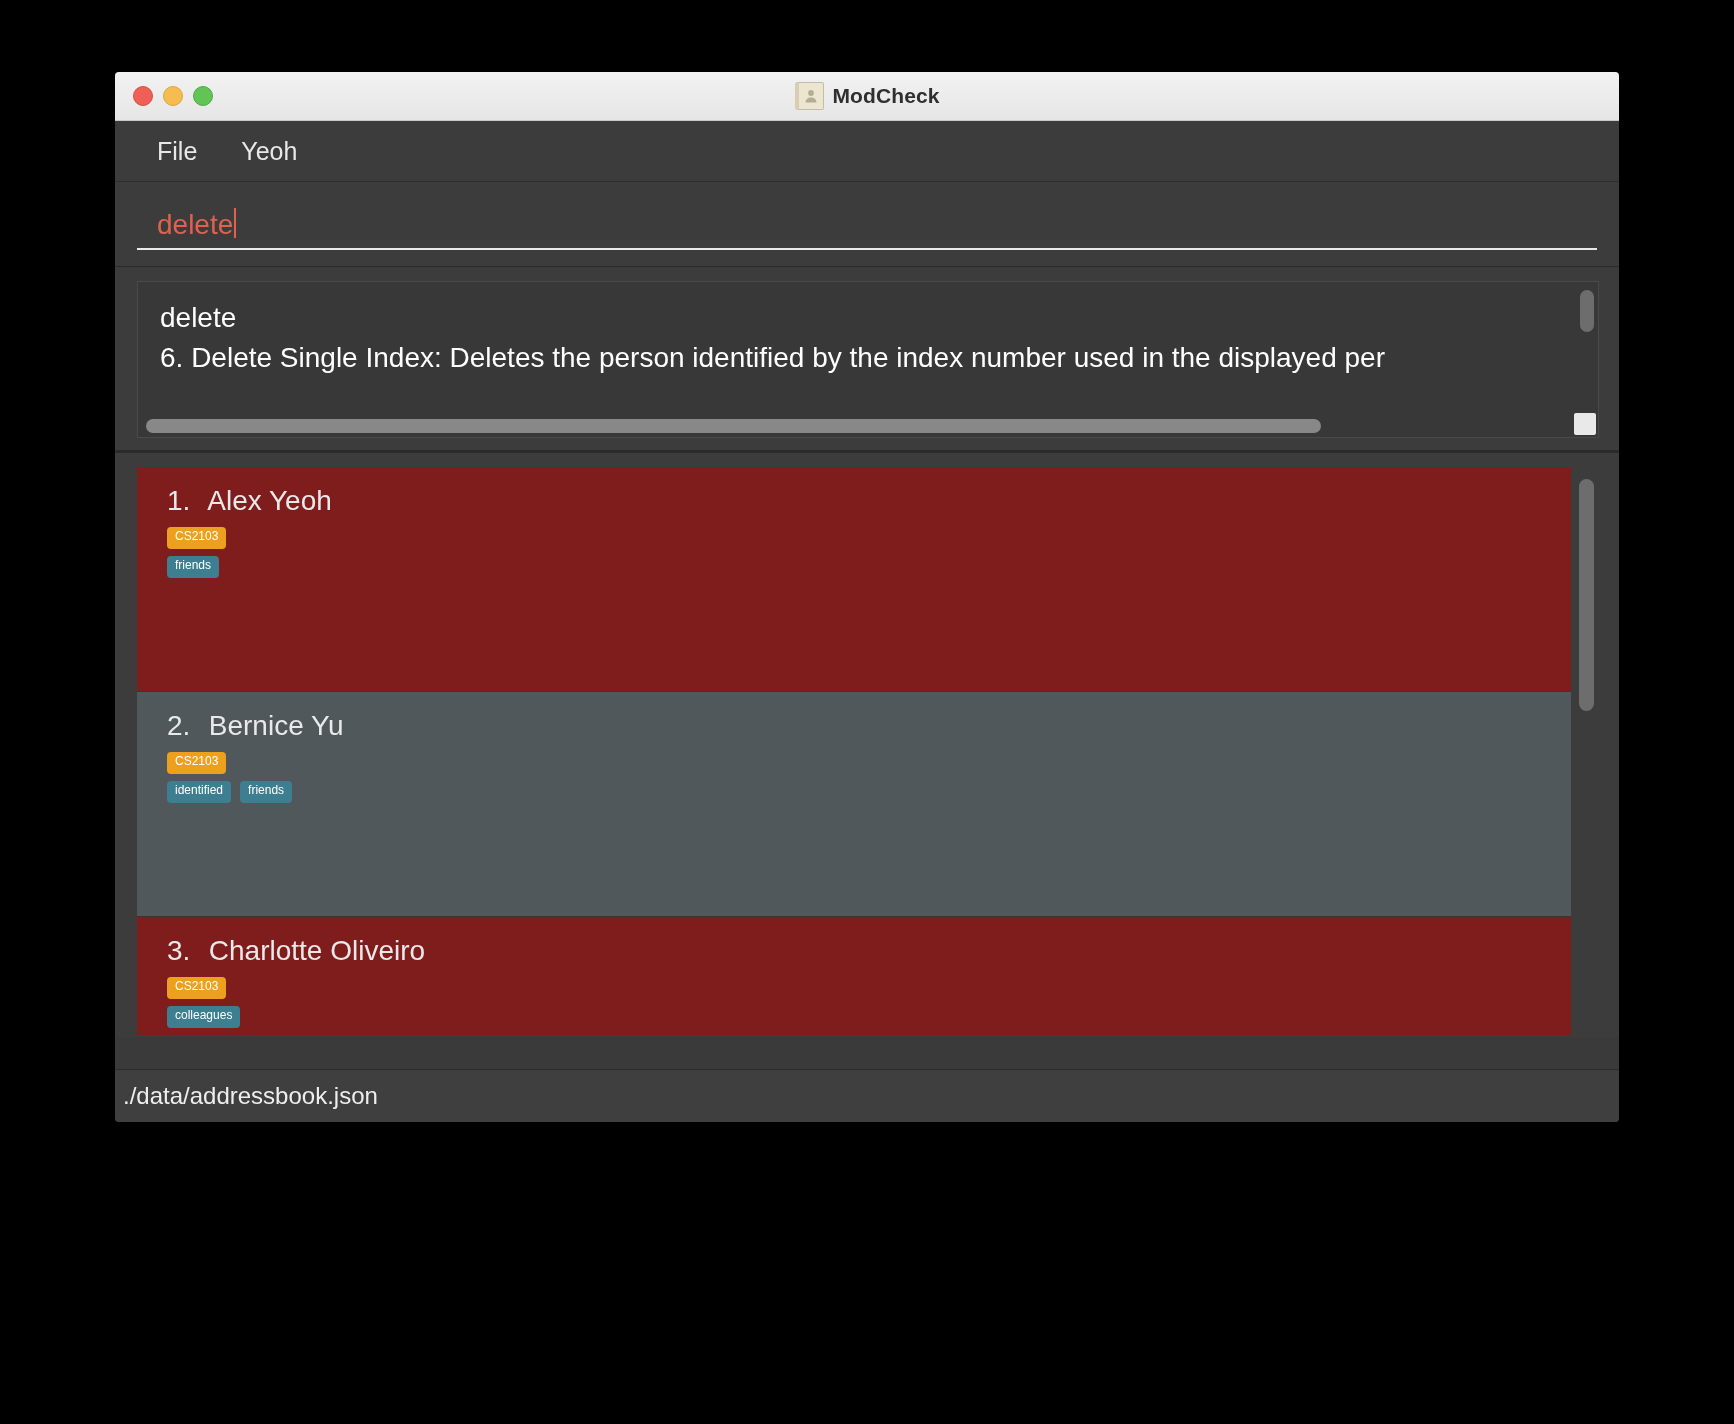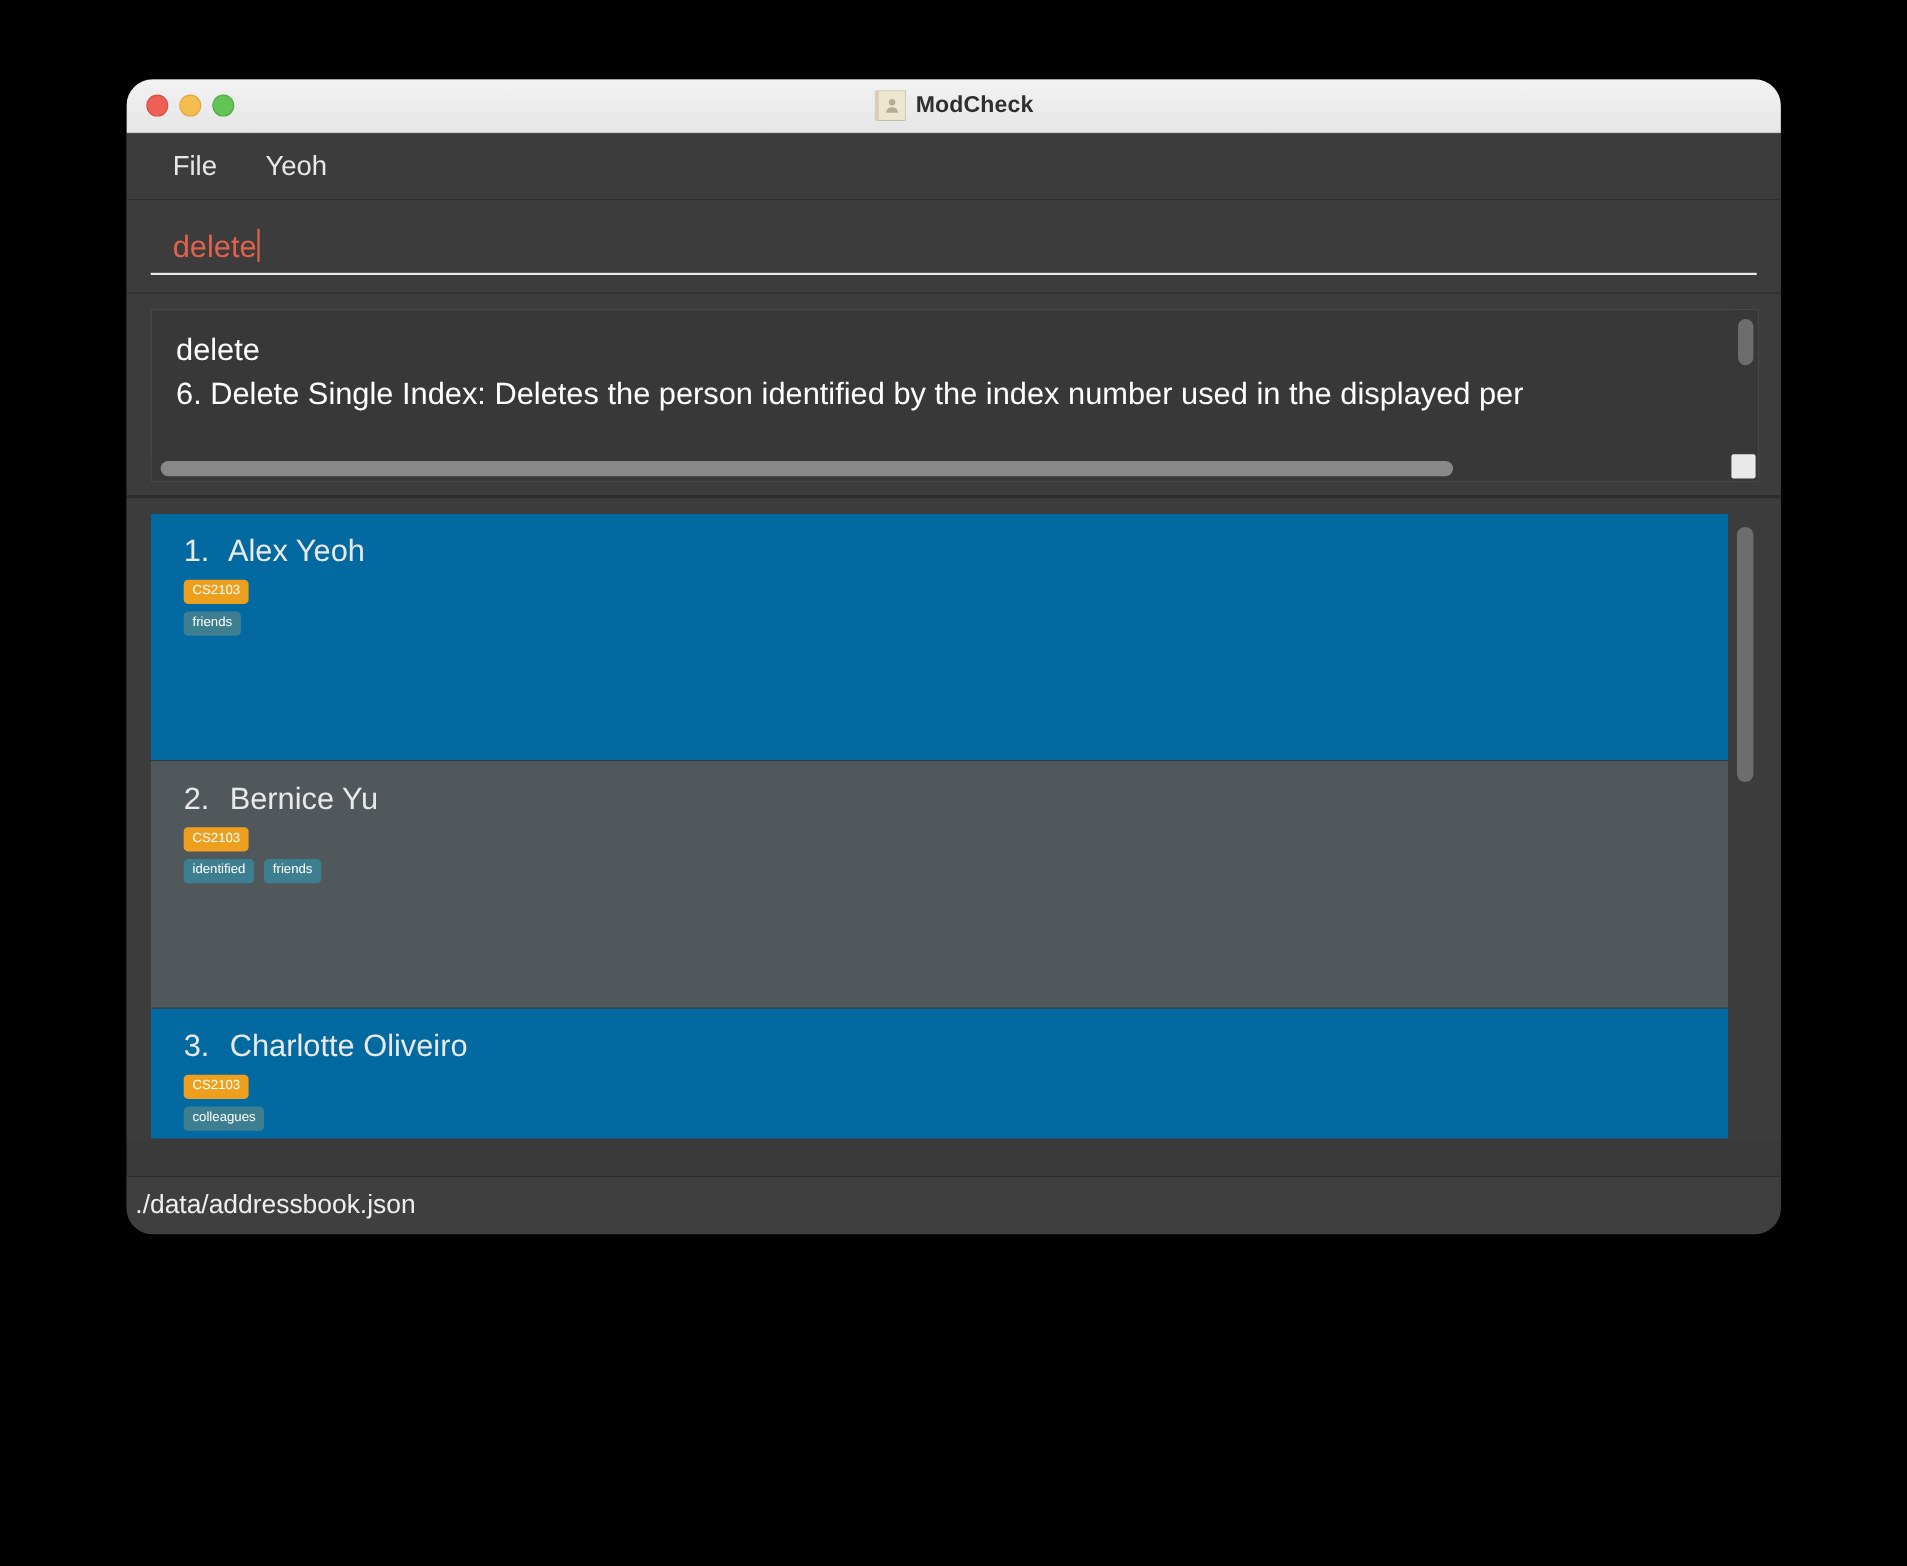--- a/index.html
+++ b/index.html
@@ -19,21 +19,21 @@
     background: #000000;
   }
 
   
   .window {
     position: absolute;
     left: 115px;
     top: 72px;
     width: 1504px;
     height: 1050px;
-    border-radius: 24px;
+    border-radius: 4px;
     overflow: hidden;
     background: #3a3a3a;
     box-shadow: 0 6px 40px rgba(0,0,0,0.7);
     display: flex;
     flex-direction: column;
   }
 
   
   .titlebar {
     height: 48px;
@@ -224,21 +224,21 @@
     overflow: hidden;
   }
   .list-scroll {
     position: absolute;
     inset: 0 28px 0 0;
   }
   .person-card {
     box-sizing: border-box;
     height: 225px;
     padding: 18px 0 0 30px;
-    background: #0369a1;
+    background: #7f1d1d;
     border-bottom: 1px solid #363636;
   }
   .person-card.selected {
     background: #51585c;
   }
   .person-name {
     color: #e9e9e9;
     font-size: 28px;
     margin-bottom: 10px;
     white-space: nowrap;

